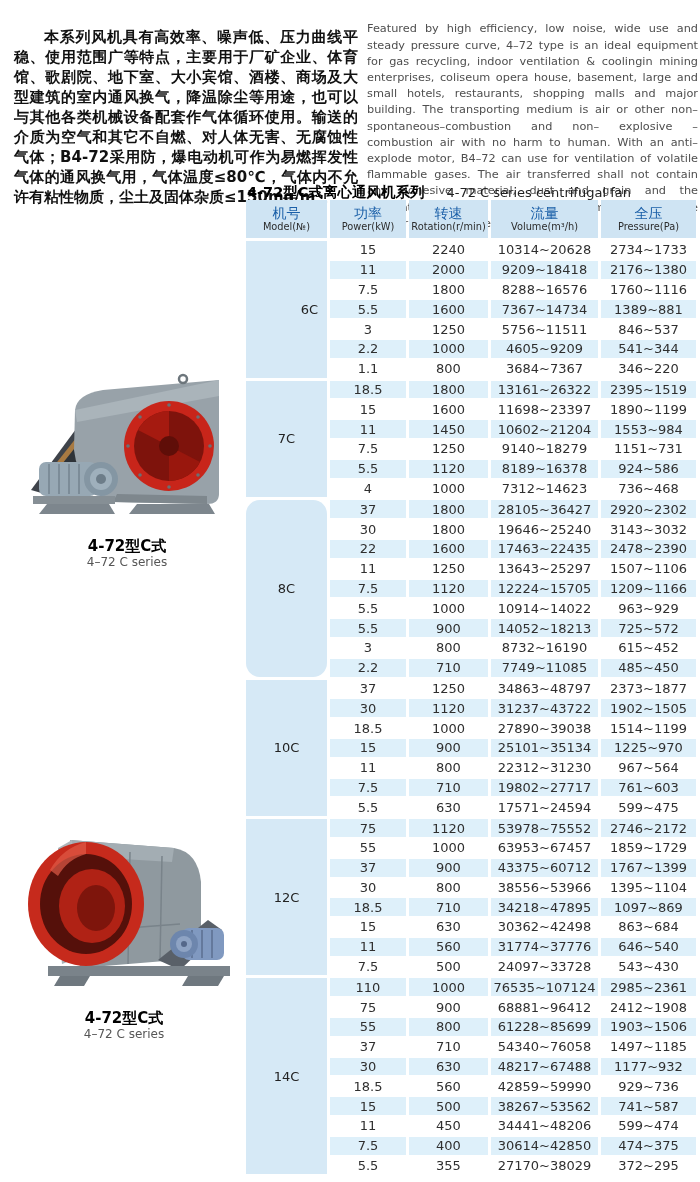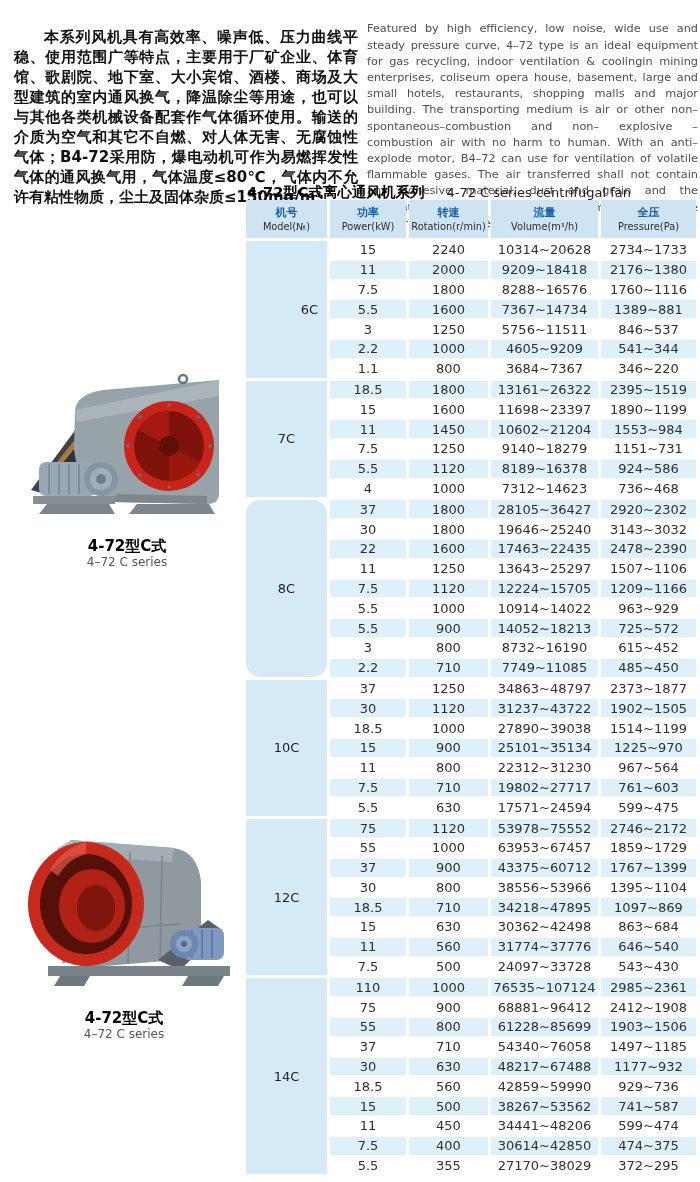--- a/index.html
+++ b/index.html
@@ -18,21 +18,21 @@
     font-size:11.3px;line-height:16.2px;color:#4e4e4e;text-align:justify;
   }
   
   .section-title{position:absolute;left:247px;top:179px;display:flex;gap:22px;align-items:baseline;white-space:nowrap;}
   .st-zh{font-size:14.5px;font-weight:700;color:#000;}
   .st-en{font-size:13px;color:#222;margin-top:6px;}
   
   .fan-table{position:absolute;left:246px;top:200px;width:451px;}
   .thead{display:grid;grid-template-columns:81px 76px 79px 107px 95px;column-gap:3px;}
   .th{background:var(--header-bg,#cfe4f3);height:38px;display:flex;flex-direction:column;justify-content:center;align-items:center;}
-  .th-zh{font-size:11px;font-weight:700;color:var(--header-text,#1a5fa8);line-height:16px;}
+  .th-zh{font-size:14px;font-weight:400;color:var(--header-text,#1a5fa8);line-height:16px;}
   .th-en{font-size:9.8px;color:#2c2c2c;line-height:12px;}
   .tgroup{display:grid;grid-template-columns:81px 76px 79px 107px 95px;column-gap:3px;row-gap:2px;grid-auto-rows:17.8px;margin-top:3px;}
   .mcell{background:var(--model-bg,#d6e9f6);display:flex;align-items:center;justify-content:center;font-size:13px;color:#222;}
   .tcell{background:#ffffff;display:flex;align-items:center;justify-content:center;font-size:13px;color:#2f2f2f;white-space:nowrap;}
   .tcell.stripe{background:var(--stripe-bg,#def0fa);}
   
   .figure{position:absolute;text-align:center;}
   #fig-top{left:12px;top:372px;width:230px;}
   #fig-bottom{left:6px;top:810px;width:236px;}
   .fig-cap-zh{font-size:15px;font-weight:700;color:#000;margin-top:13px;line-height:18px;}

